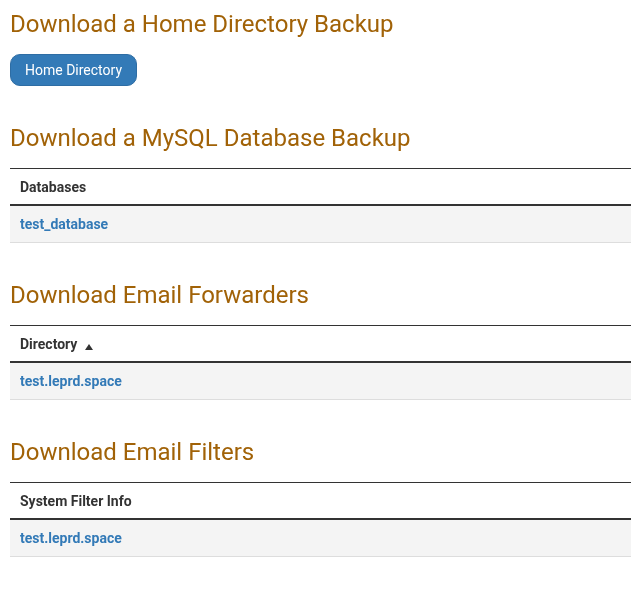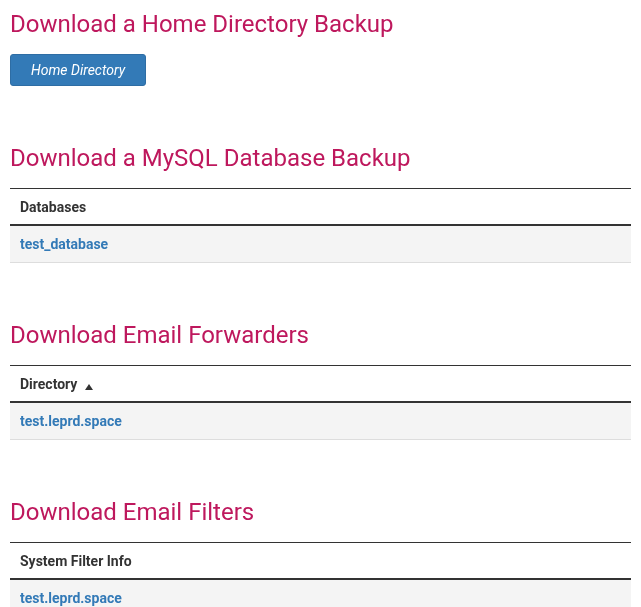--- a/index.html
+++ b/index.html
@@ -6,38 +6,37 @@
     body {
       font-family: -apple-system, BlinkMacSystemFont, "Segoe UI", Roboto, "Helvetica Neue", Arial, sans-serif;
       background: #ffffff;
       color: #333333;
       padding: 10px 10px 24px 10px;
       width: 641px;
     }
     h2.section-title {
       font-size: 24px;
       font-weight: 400;
-      color: #be185d;
+      color: #a16207;
       margin-top: 0;
       margin-bottom: 16px;
     }
     .section + .section {
-      margin-top: 58px;
+      margin-top: 38px;
     }
     .btn-primary {
       display: inline-block;
       background: #337ab7;
       color: #ffffff;
       border: 1px solid #2e6da4;
-      border-radius: 3px;
-      padding: 7px 20px;
+      border-radius: 10px;
+      padding: 7px 14px;
       font-size: 14px;
       cursor: pointer;
       font-family: inherit;
-      font-style: italic;
     }
     table.data-table {
       width: 100%;
       border-collapse: collapse;
       margin-top: 0;
     }
     table.data-table thead th {
       text-align: left;
       font-size: 14px;
       font-weight: 700;

